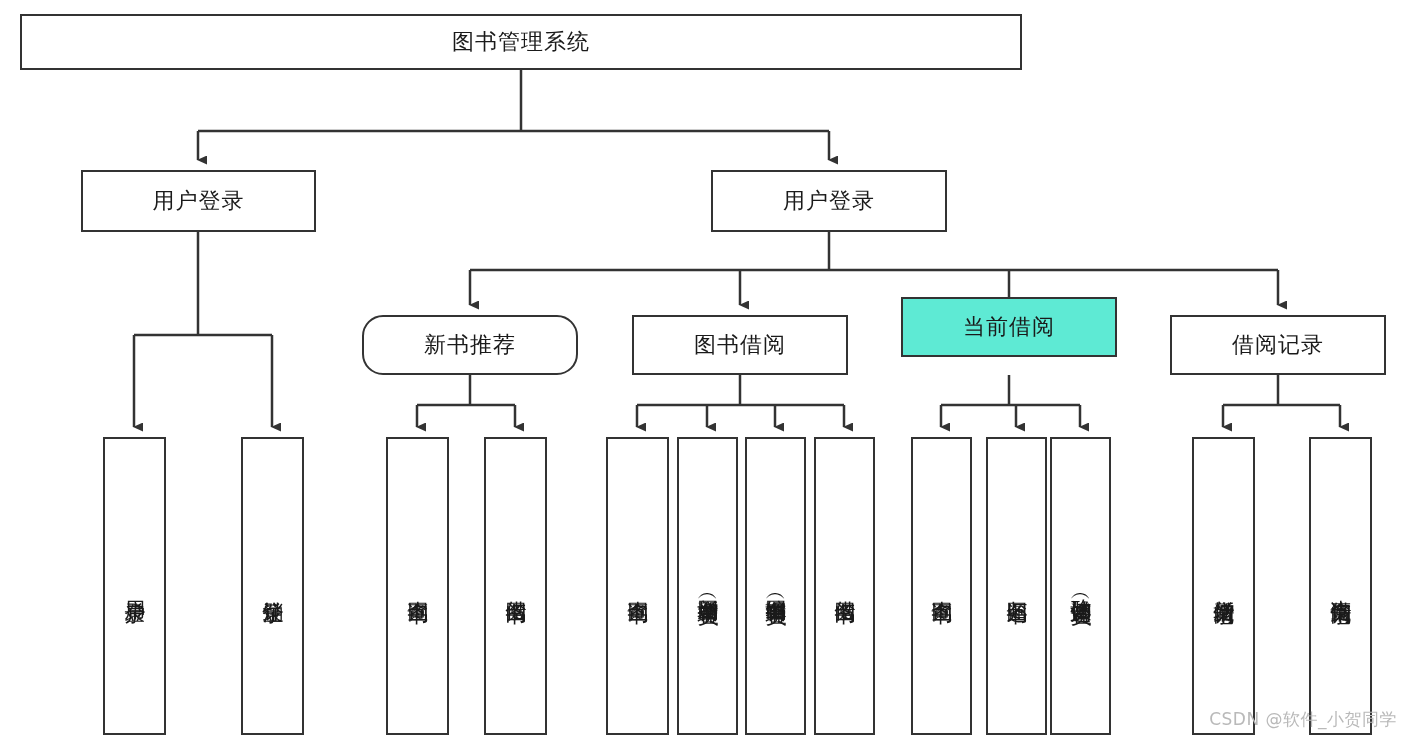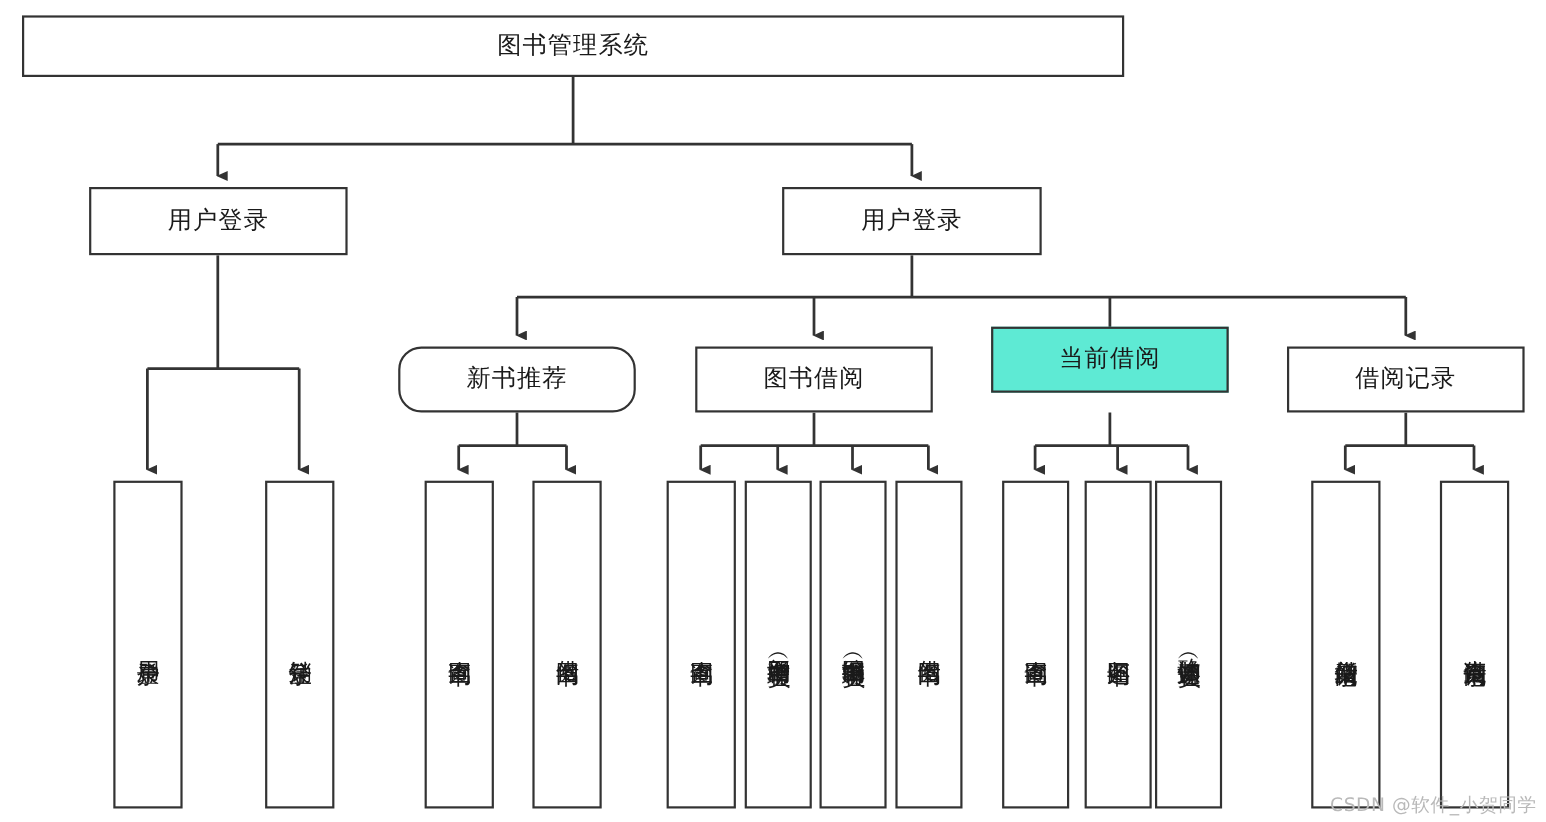--- a/index.html
+++ b/index.html
@@ -55,21 +55,21 @@
   .node .label {
     display: block;
     white-space: pre-line;
   }
   .node.vert .label {
     white-space: normal;
   }
   #watermark {
     position: absolute;
     right: 8px;
-    bottom: 4px;
+    bottom: 16px;
     font-size: 17px;
     color: #b9b9b9;
     letter-spacing: 0.5px;
     user-select: none;
   }
 </style>
 </head>
 <body>
 
 <div id="diagram-root">

